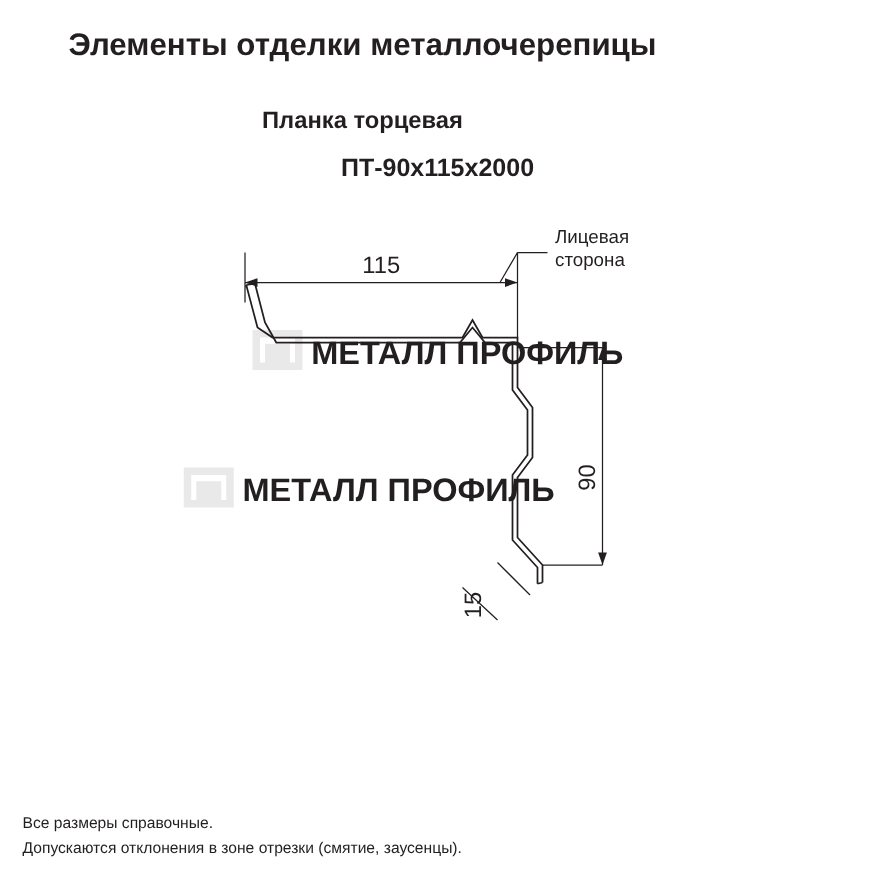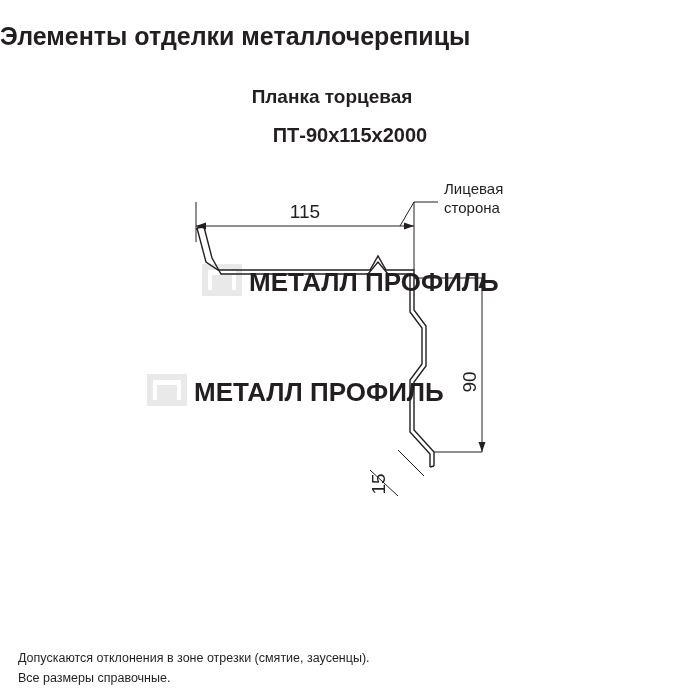--- a/index.html
+++ b/index.html
@@ -18,33 +18,33 @@
   .page {
     position: relative;
     width: 700px;
     height: 700px;
   }
   .title {
     position: absolute;
     top: 22px;
     left: 0;
     width: 580px;
+    text-align: center;
     font-size: 25px;
     font-weight: bold;
     letter-spacing: 0px;
   }
   .subtitle {
     position: absolute;
     top: 86px;
     left: 0;
     width: 580px;
     text-align: center;
     font-size: 19px;
     font-weight: bold;
-    margin-left: 42px;
   }
   .code {
     position: absolute;
     top: 124px;
     left: 0;
     width: 700px;
     text-align: center;
     font-size: 20px;
     font-weight: bold;
   }
@@ -198,17 +198,17 @@
 
       <text x="385" y="314" font-size="19" text-anchor="middle" transform="rotate(-90 385 314)">15</text>
 
       <text x="444" y="24" font-size="15">Лицевая</text>
       <text x="444" y="43" font-size="15">сторона</text>
 
     </svg>
   </div>
 
   <div class="footer">
+    <div>Все размеры справочные.</div>
     <div>Допускаются отклонения в зоне отрезки (смятие, заусенцы).</div>
-    <div>Все размеры справочные.</div>
   </div>
 
 </div>
 
 </body></html>

